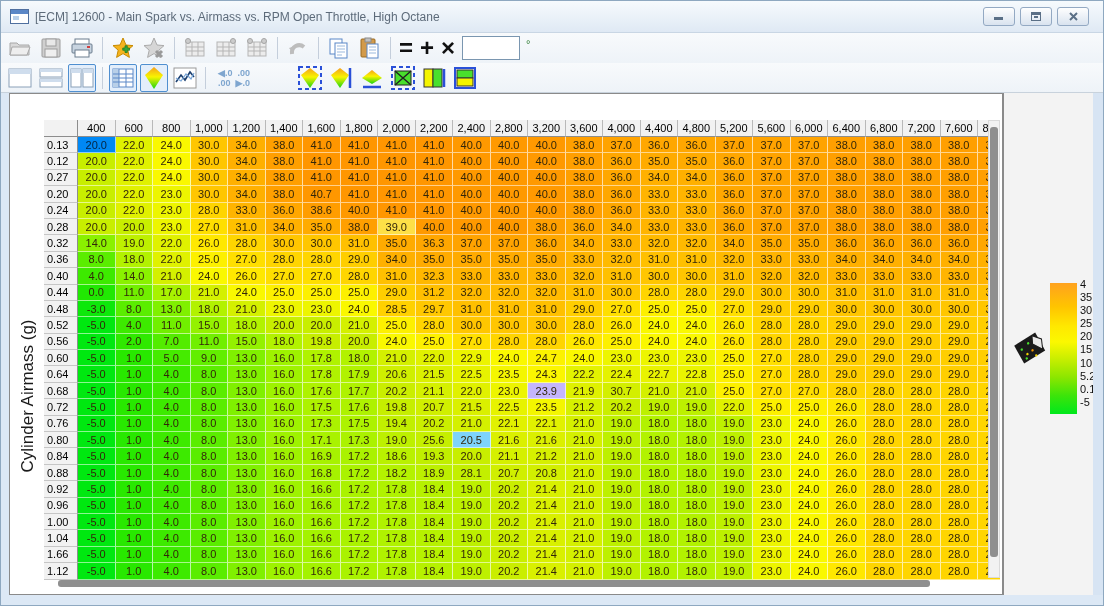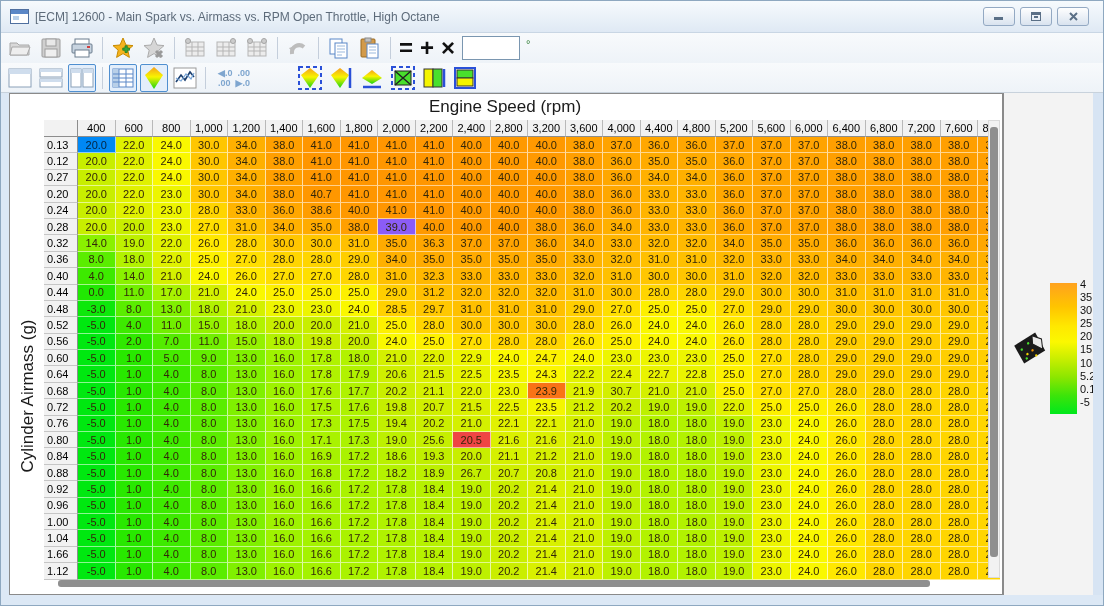--- a/index.html
+++ b/index.html
@@ -269,21 +269,20 @@
   <div class="tbtn">
       <svg width="24" height="24">
         <rect x="2" y="2" width="20" height="20" fill="none" stroke="#2a50d8" stroke-width="2"></rect>
         <rect x="4" y="4" width="16" height="8" fill="#49e02c" stroke="#333"></rect>
         <rect x="4" y="12" width="16" height="8" fill="#f4f400" stroke="#333"></rect>
       </svg>
     </div>
 </div>
 
 <div class="main-panel">
-  <div class="x-axis-title">Engine Speed (rpm)</div>
   <div class="y-axis-title">Cylinder Airmass (g)</div>
   <div class="grid-clip">
     <div class="grid" id="grid">
         <div class="grow header">
           <div class="gcell rowhead corner"></div>
           <div class="gcell colhead">400</div>
           <div class="gcell colhead">600</div>
           <div class="gcell colhead">800</div>
           <div class="gcell colhead">1,000</div>
           <div class="gcell colhead">1,200</div>
@@ -451,21 +450,21 @@
         <div class="grow">
           <div class="gcell rowhead">0.28</div>
           <div class="gcell" style="background: rgb(200, 238, 0);">20.0</div>
           <div class="gcell" style="background: rgb(200, 238, 0);">20.0</div>
           <div class="gcell" style="background: rgb(237, 245, 0);">23.0</div>
           <div class="gcell" style="background: rgb(255, 223, 0);">27.0</div>
           <div class="gcell" style="background: rgb(255, 192, 0);">31.0</div>
           <div class="gcell" style="background: rgb(255, 176, 0);">34.0</div>
           <div class="gcell" style="background: rgb(255, 171, 0);">35.0</div>
           <div class="gcell" style="background: rgb(255, 159, 0);">38.0</div>
-          <div class="gcell" style="background: #8b5cf6;">39.0</div>
+          <div class="gcell" style="background: #fde047;">39.0</div>
           <div class="gcell" style="background: rgb(255, 153, 0);">40.0</div>
           <div class="gcell" style="background: rgb(255, 153, 0);">40.0</div>
           <div class="gcell" style="background: rgb(255, 153, 0);">40.0</div>
           <div class="gcell" style="background: rgb(255, 159, 0);">38.0</div>
           <div class="gcell" style="background: rgb(255, 167, 0);">36.0</div>
           <div class="gcell" style="background: rgb(255, 176, 0);">34.0</div>
           <div class="gcell" style="background: rgb(255, 180, 0);">33.0</div>
           <div class="gcell" style="background: rgb(255, 180, 0);">33.0</div>
           <div class="gcell" style="background: rgb(255, 167, 0);">36.0</div>
           <div class="gcell" style="background: rgb(255, 163, 0);">37.0</div>
@@ -735,21 +734,21 @@
           <div class="gcell" style="background: rgb(61, 234, 0);">4.0</div>
           <div class="gcell" style="background: rgb(90, 237, 0);">8.0</div>
           <div class="gcell" style="background: rgb(128, 240, 0);">13.0</div>
           <div class="gcell" style="background: rgb(158, 242, 0);">16.0</div>
           <div class="gcell" style="background: rgb(174, 242, 0);">17.6</div>
           <div class="gcell" style="background: rgb(175, 242, 0);">17.7</div>
           <div class="gcell" style="background: rgb(202, 238, 0);">20.2</div>
           <div class="gcell" style="background: rgb(213, 240, 0);">21.1</div>
           <div class="gcell" style="background: rgb(224, 241, 0);">22.0</div>
           <div class="gcell" style="background: rgb(237, 245, 0);">23.0</div>
-          <div class="gcell" style="background: #f97316;">23.9</div>
+          <div class="gcell" style="background: #c4b5fd;">23.9</div>
           <div class="gcell" style="background: rgb(223, 241, 0);">21.9</div>
           <div class="gcell" style="background: rgb(211, 239, 0);">30.7</div>
           <div class="gcell" style="background: rgb(212, 240, 0);">21.0</div>
           <div class="gcell" style="background: rgb(212, 240, 0);">21.0</div>
           <div class="gcell" style="background: rgb(253, 240, 0);">25.0</div>
           <div class="gcell" style="background: rgb(255, 223, 0);">27.0</div>
           <div class="gcell" style="background: rgb(255, 223, 0);">27.0</div>
           <div class="gcell" style="background: rgb(255, 213, 0);">28.0</div>
           <div class="gcell" style="background: rgb(255, 213, 0);">28.0</div>
           <div class="gcell" style="background: rgb(255, 213, 0);">28.0</div>
@@ -817,21 +816,21 @@
           <div class="gcell" style="background: rgb(0, 232, 16);">-5.0</div>
           <div class="gcell" style="background: rgb(40, 232, 0);">1.0</div>
           <div class="gcell" style="background: rgb(61, 234, 0);">4.0</div>
           <div class="gcell" style="background: rgb(90, 237, 0);">8.0</div>
           <div class="gcell" style="background: rgb(128, 240, 0);">13.0</div>
           <div class="gcell" style="background: rgb(158, 242, 0);">16.0</div>
           <div class="gcell" style="background: rgb(169, 242, 0);">17.1</div>
           <div class="gcell" style="background: rgb(171, 242, 0);">17.3</div>
           <div class="gcell" style="background: rgb(189, 240, 0);">19.0</div>
           <div class="gcell" style="background: rgb(197, 239, 0);">25.6</div>
-          <div class="gcell" style="background: #ef4444;">20.5</div>
+          <div class="gcell" style="background: #7dd3fc;">20.5</div>
           <div class="gcell" style="background: rgb(219, 240, 0);">21.6</div>
           <div class="gcell" style="background: rgb(219, 240, 0);">21.6</div>
           <div class="gcell" style="background: rgb(212, 240, 0);">21.0</div>
           <div class="gcell" style="background: rgb(189, 240, 0);">19.0</div>
           <div class="gcell" style="background: rgb(178, 242, 0);">18.0</div>
           <div class="gcell" style="background: rgb(178, 242, 0);">18.0</div>
           <div class="gcell" style="background: rgb(189, 240, 0);">19.0</div>
           <div class="gcell" style="background: rgb(237, 245, 0);">23.0</div>
           <div class="gcell" style="background: rgb(250, 248, 0);">24.0</div>
           <div class="gcell" style="background: rgb(255, 232, 0);">26.0</div>
@@ -873,21 +872,21 @@
           <div class="gcell" style="background: rgb(0, 232, 16);">-5.0</div>
           <div class="gcell" style="background: rgb(40, 232, 0);">1.0</div>
           <div class="gcell" style="background: rgb(61, 234, 0);">4.0</div>
           <div class="gcell" style="background: rgb(90, 237, 0);">8.0</div>
           <div class="gcell" style="background: rgb(128, 240, 0);">13.0</div>
           <div class="gcell" style="background: rgb(158, 242, 0);">16.0</div>
           <div class="gcell" style="background: rgb(166, 242, 0);">16.8</div>
           <div class="gcell" style="background: rgb(170, 242, 0);">17.2</div>
           <div class="gcell" style="background: rgb(180, 242, 0);">18.2</div>
           <div class="gcell" style="background: rgb(188, 240, 0);">18.9</div>
-          <div class="gcell" style="background: rgb(195, 239, 0);">26.7</div>
+          <div class="gcell" style="background: rgb(195, 239, 0);">28.1</div>
           <div class="gcell" style="background: rgb(208, 239, 0);">20.7</div>
           <div class="gcell" style="background: rgb(210, 239, 0);">20.8</div>
           <div class="gcell" style="background: rgb(212, 240, 0);">21.0</div>
           <div class="gcell" style="background: rgb(189, 240, 0);">19.0</div>
           <div class="gcell" style="background: rgb(178, 242, 0);">18.0</div>
           <div class="gcell" style="background: rgb(178, 242, 0);">18.0</div>
           <div class="gcell" style="background: rgb(189, 240, 0);">19.0</div>
           <div class="gcell" style="background: rgb(237, 245, 0);">23.0</div>
           <div class="gcell" style="background: rgb(250, 248, 0);">24.0</div>
           <div class="gcell" style="background: rgb(255, 232, 0);">26.0</div>

